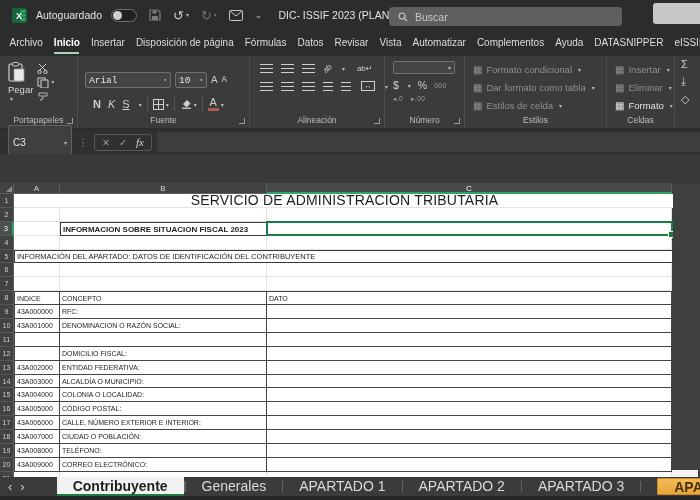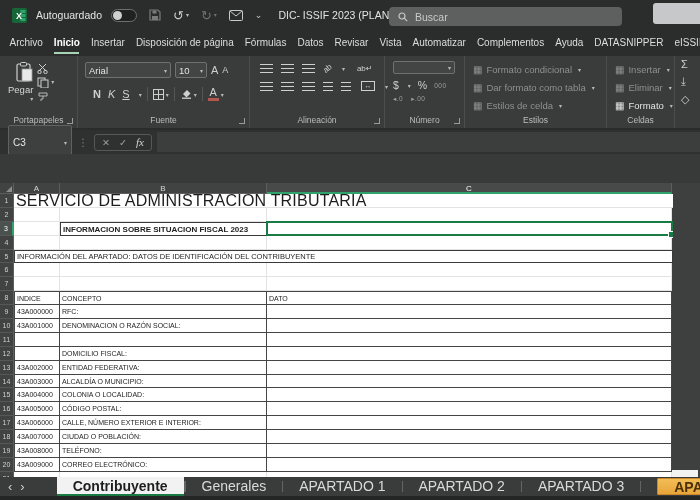--- a/index.html
+++ b/index.html
@@ -34,21 +34,21 @@
   #ribbon { position:absolute; left:0; top:56px; width:700px; height:74px; background:#3a3b3b;
     display:flex; color:#d6d6d6; border-bottom:2px solid #2a2b2b; }
   .rgroup { position:relative; height:100%; border-right:1px solid #4c4d4d; padding-top:4px; }
   .glabel { position:absolute; bottom:3px; left:0; right:0; text-align:center; font-size:8.5px; color:#bdbdbd; }
   .launcher { position:absolute; right:4px; bottom:4px; width:6px; height:6px;
     border-right:1.5px solid #9a9a9a; border-bottom:1.5px solid #9a9a9a; }
   .rrow { display:flex; align-items:center; }
   .glyph { color:#cfcfcf; }
 
   
-  .paste-btn { display:flex; flex-direction:column; align-items:flex-end; margin:2px 4px 0 8px; cursor:pointer; }
+  .paste-btn { display:flex; flex-direction:column; align-items:flex-start; margin:2px 4px 0 8px; cursor:pointer; }
   .paste-btn .plabel { font-size:9.5px; margin-top:2px; }
   .mini-col { display:flex; flex-direction:column; gap:3px; margin-top:2px; }
   .mini-col .mi { font-size:10px; line-height:11px; display:flex; align-items:center; }
 
   
   .combo { background:#434444; border:1px solid #6f7070; border-radius:2px; height:16px;
     display:flex; align-items:center; justify-content:space-between; font-size:9.5px; padding:0 3px; color:#e3e3e3; }
   .fmt-letters { font-size:11px; display:flex; align-items:center; gap:7px; margin-left:8px; }
   .fmt-letters .b { font-weight:bold; } .fmt-letters .i { font-style:italic; } .fmt-letters .u { text-decoration:underline; }
   .vsep { width:1px; height:14px; background:#545555; margin:0 5px; }
@@ -104,21 +104,21 @@
   .w-a { width:46px; } .w-b { width:207px; } .w-c { width:405px; }
 
   .grow { display:flex; height:13.9px; }
   .rowhead { width:14px; background:#414342; color:#cfcfcf; font-size:7px; text-align:center;
     line-height:13.9px; border-right:1px solid #5c5e5d; border-bottom:1px solid #565857; cursor:pointer; }
   .rowhead.sel { background:#4b514e; color:#ffffff; border-right:2px solid #2fa36b; }
   .cell { background:#ffffff; color:#1d1d1d; font-size:7px; line-height:13.4px; padding-left:2px;
     overflow:hidden; white-space:nowrap; cursor:cell; }
   .merged { width:659px; }
   .k-plain .cell, .k-subtitle .col-a, .k-subtitle .col-c { border-right:1px solid #e3e3e3; border-bottom:1px solid #e3e3e3; }
-  .k-title .merged { font-size:16px; letter-spacing:0.2px; border-bottom:1px solid #e3e3e3; }
+  .k-title .merged { text-align:center; font-size:14px; letter-spacing:0.2px; border-bottom:1px solid #e3e3e3; }
   .k-subtitle .col-b { font-weight:bold; font-size:8px; border:1px solid #3a3a3a; }
   .k-section .merged { font-size:7.5px; border:1px solid #3a3a3a; line-height:12.9px; }
   .k-table .cell { border-right:1px solid #454545; border-bottom:1px solid #454545; }
   .k-table .col-a { border-left:1px solid #454545; text-align:left; }
   .t-top .cell { border-top:1px solid #454545; }
   .col-a { width:46px; } .col-b { width:207px; } .col-c { width:405px; }
 
   .sel-box { position:absolute; left:266px; top:38.4px; width:407px; height:15px; border:2px solid #1a7a44; pointer-events:none; }
   .sel-box::after { content:""; position:absolute; right:-4px; bottom:-4px; width:5px; height:5px; background:#1a7a44; border:1px solid #ffffff; }
 
@@ -232,21 +232,21 @@
                 <path d="M6 5 v3 h-2 v2" fill="none" stroke="#b8b8b8"></path>
               </svg>
           </span>
         </div>
       </div>
       <span class="glabel">Portapapeles</span>
       <span class="launcher"></span>
     </div>
 
     <div class="rgroup" style="width:172px; padding-left:7px;">
-      <div class="rrow" style="gap:4px; margin-top:2px;">
+      <div class="rrow" style="gap:4px; margin-top:12px;font-family:Liberation Mono, monospace;">
         <div class="combo" style="width:86px;">
           <span>Arial</span>
             <span class="dd6">▾</span>
         </div>
         <div class="combo" style="width:32px;">
           <span>10</span>
             <span class="dd6">▾</span>
         </div>
         <span class="glyph" style="font-size:11px;">A</span>
         <span class="glyph" style="font-size:9px;">A</span>

